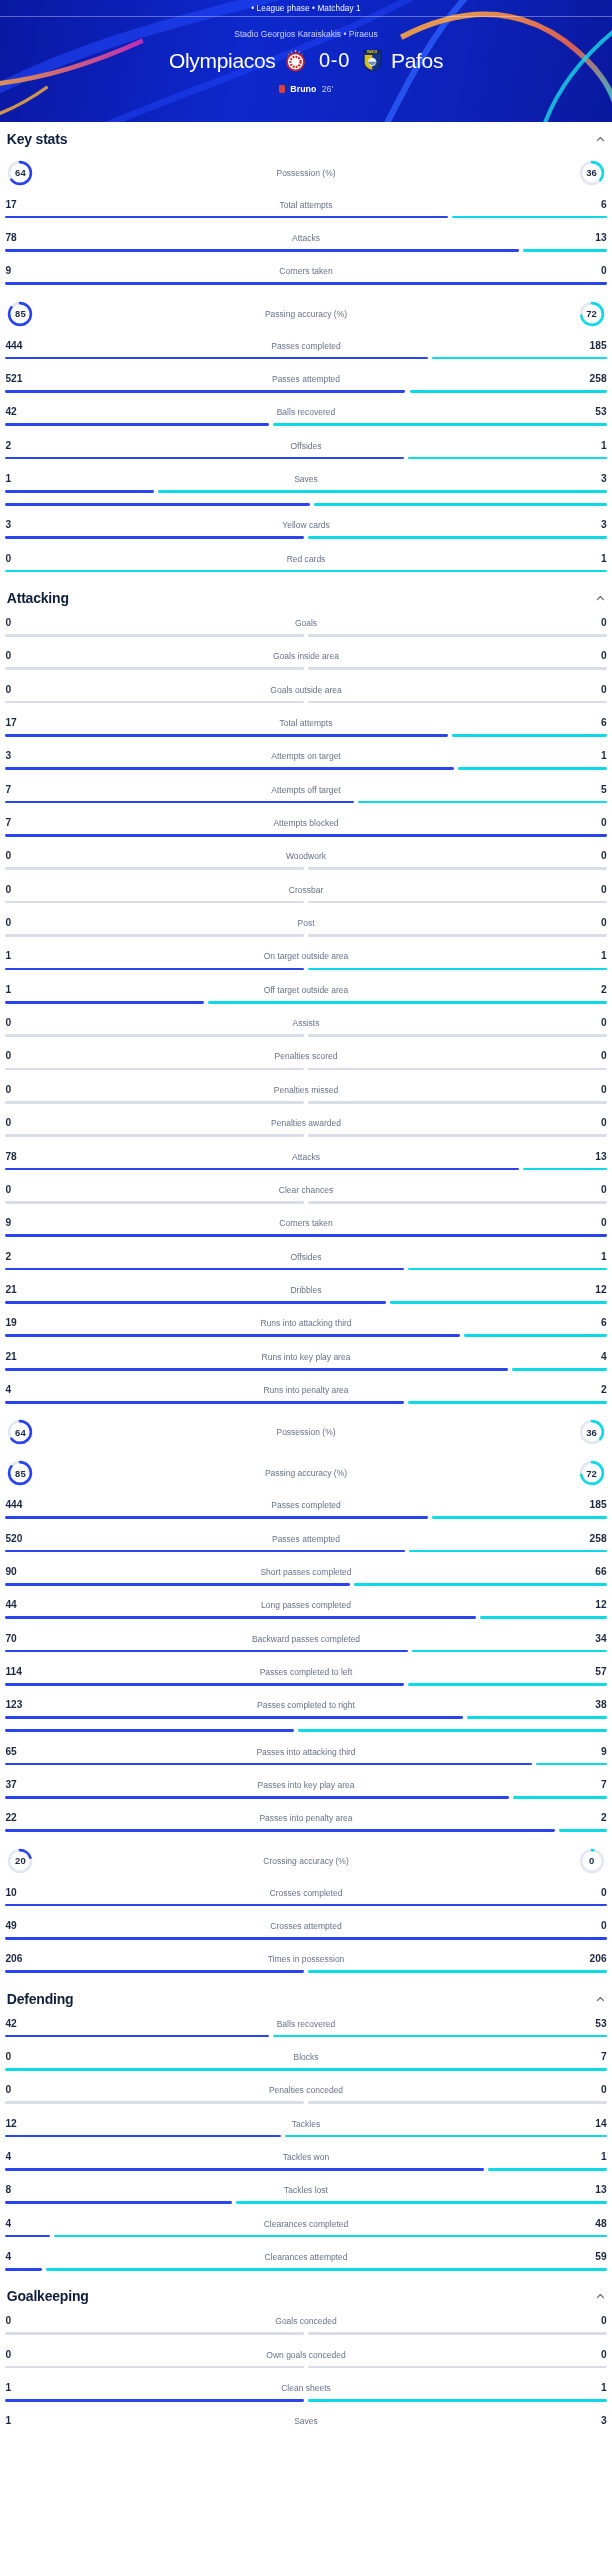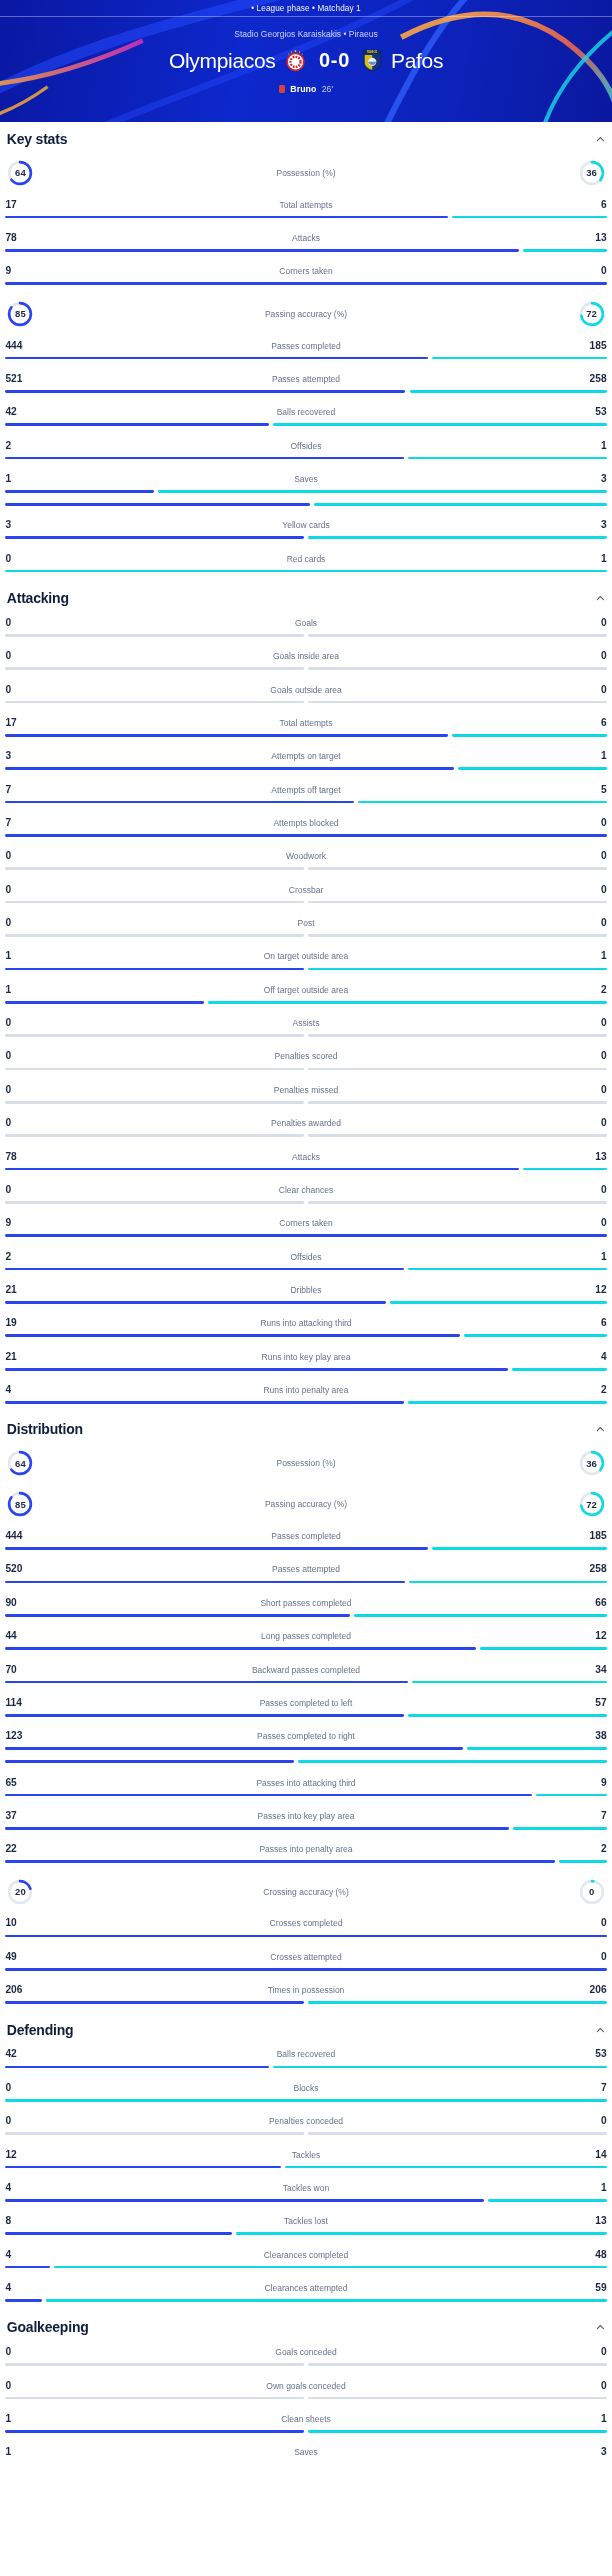--- a/index.html
+++ b/index.html
@@ -7,21 +7,21 @@
   .page{width:612px;}
 
   
   .hero{position:relative;height:122px;background:linear-gradient(100deg,#0a18a2 0%,#0d28cc 40%,#0c22b8 75%,#0a189e 100%);overflow:hidden;color:#fff;}
   .hero-art{position:absolute;inset:0;pointer-events:none;}
   .hero-top{position:relative;height:16.3px;display:flex;align-items:center;justify-content:center;
     font-size:8.2px;letter-spacing:0.1px;color:rgba(255,255,255,.95);border-bottom:0.7px solid rgba(255,255,255,.35);z-index:2;}
   .venue{position:relative;z-index:2;text-align:center;margin-top:12.2px;font-size:8.5px;color:rgba(255,255,255,.78);}
   .score-row{position:relative;z-index:2;display:flex;align-items:center;justify-content:center;gap:8.2px;margin-top:9.5px;}
   .team-name{font-size:21px;font-weight:400;letter-spacing:-0.3px;}
-  .score{font-size:20px;font-weight:700;margin:0 4.1px;letter-spacing:0.7px;}
+  .score{font-size:20px;font-weight:400;margin:0 4.1px;letter-spacing:0.7px;}
   .badge{display:flex;align-items:center;}
   .event-row{position:relative;z-index:2;display:flex;align-items:center;justify-content:center;gap:5.4px;margin-top:11px;font-size:8.8px;}
   .event-player{font-weight:700;color:#fff;}
   .event-minute{color:rgba(255,255,255,.75);}
   .red-card-icon{display:inline-block;width:6.1px;height:8.8px;background:#d8403c;border-radius:1.4px;}
 
   
   .content{padding:0 5.4px 9.5px;}
   .section-header{display:flex;align-items:center;justify-content:space-between;padding:8.8px 1.4px 6.1px;cursor:pointer;}
   .section-header h2{margin:0;font-size:14px;font-weight:700;color:#0f1e3c;letter-spacing:-0.2px;}
@@ -516,26 +516,20 @@
             <span class="label">Runs into penalty area</span>
             <span class="val away-val">2</span>
           </div>
           <div class="bar-track">
             <span class="seg" style="background:#2a44f0;width:calc(66.67% - 2px)"></span>
             <span class="seg" style="background:#0cdbe6;width:calc(33.33% - 2px)"></span>
           </div>
         </div>
       </section>
       <section class="stat-section">
-        <div class="section-header">
-          <h2>Distribution</h2>
-          <svg class="chevron" width="8.8" height="6.1" viewBox="0 0 13 9">
-            <path d="M2 6.8 L6.5 2.2 L11 6.8" fill="none" stroke="#5b6578" stroke-width="1.7" stroke-linecap="round" stroke-linejoin="round"></path>
-          </svg>
-        </div>
         <div class="stat-row ring-row">
           <div class="ring"><svg width="30" height="30" viewBox="0 0 44 44">
               <circle cx="22" cy="22" r="16" fill="none" stroke="#e3e7f0" stroke-width="3.8"></circle>
               <circle cx="22" cy="22" r="16" fill="none" stroke="#2a44f0" stroke-width="3.8" stroke-linecap="round" stroke-dasharray="64.34 100.53" transform="rotate(-90 22 22)"></circle>
             </svg><span class="ring-val">64</span></div>
           <span class="label">Possession (%)</span>
           <div class="ring"><svg width="30" height="30" viewBox="0 0 44 44">
               <circle cx="22" cy="22" r="16" fill="none" stroke="#e3e7f0" stroke-width="3.8"></circle>
               <circle cx="22" cy="22" r="16" fill="none" stroke="#0cdbe6" stroke-width="3.8" stroke-linecap="round" stroke-dasharray="36.19 100.53" transform="rotate(-90 22 22)"></circle>
             </svg><span class="ring-val">36</span></div>

